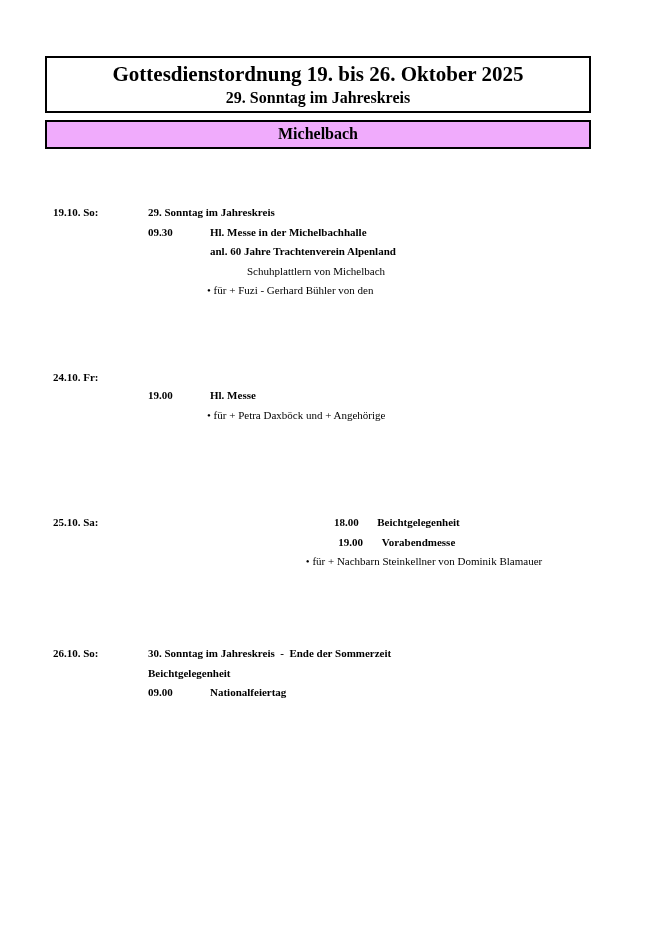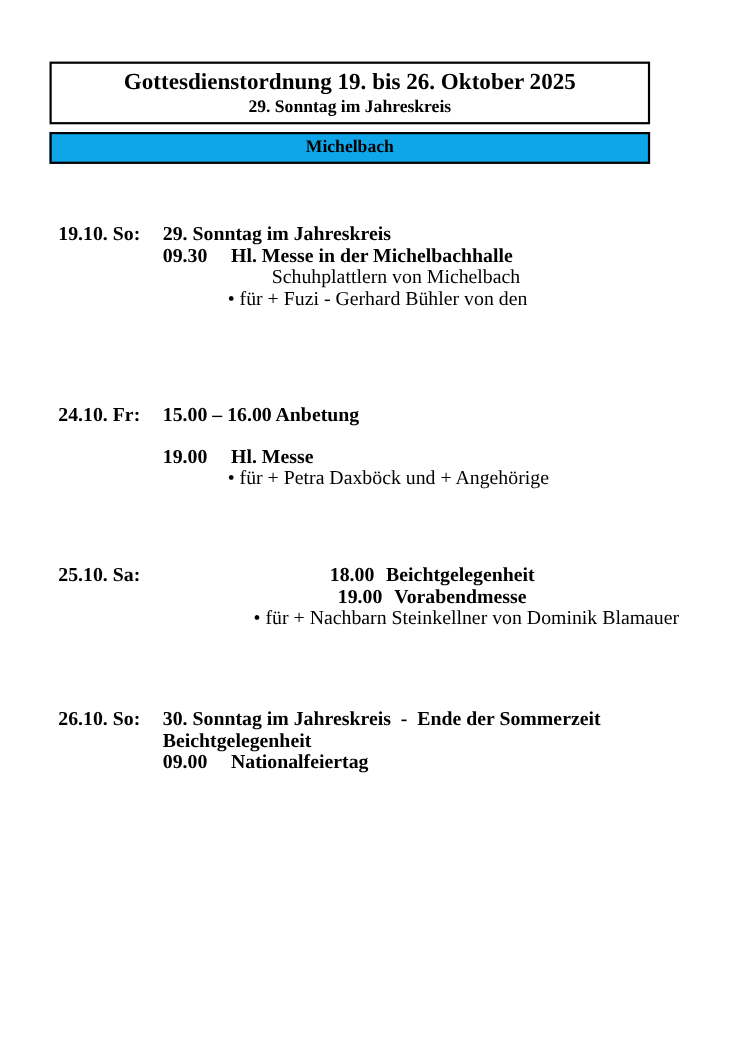--- a/index.html
+++ b/index.html
@@ -43,36 +43,36 @@
     white-space: pre;
   }
   .location-box {
     position: absolute;
     left: 45px;
     top: 120px;
     width: 546px;
     box-sizing: border-box;
     border: 2px solid #000;
     text-align: center;
-    background: #0ea5e9;
+    background: #f0abfc;
   }
   .location-title {
     font-size: 16px;
     line-height: 20px;
     font-weight: bold;
     padding: 2px 0 3px 0;
     white-space: pre;
   }
 
   
   .entry {
     position: absolute;
     left: 0;
     right: 15px;
-    font-size: 18px;
+    font-size: 11px;
     line-height: 19.5px;
     font-weight: bold;
   }
   .entry-1 { top: 203px; }
   .entry-2 { top: 368px; }
   .entry-3 { top: 513px; text-align: center; }
   .entry-4 { top: 644px; }
 
   .entry-date {
     position: absolute;
@@ -107,29 +107,29 @@
 
   <div class="location-box">
     <div class="location-title">Michelbach</div>
   </div>
 
   <div class="entry entry-1">
     <span class="entry-date">19.10. So:</span>
     <div class="entry-content">
       <div class="line">29. Sonntag im Jahreskreis</div>
       <div class="line"><span class="time">09.30</span><span>Hl. Messe in der Michelbachhalle</span></div>
+      <div class="line ind-desc">anl. 60 Jahre Trachtenverein Alpenland</div>
       <div class="line ind-cont">Schuhplattlern von Michelbach</div>
       <div class="line ind-bullet">• für + Fuzi - Gerhard Bühler von den</div>
     </div>
   </div>
 
   <div class="entry entry-2">
     <span class="entry-date">24.10. Fr:</span>
     <div class="entry-content">
-      <div class="line">15.00 – 16.00 Anbetung</div>
       <div class="line gap-above"><span class="time">19.00</span><span>Hl. Messe</span></div>
       <div class="line ind-bullet">• für + Petra Daxböck und + Angehörige</div>
     </div>
   </div>
 
   <div class="entry entry-3">
     <span class="entry-date">25.10. Sa:</span>
     <div class="entry-content">
       <div class="line"><span class="time">18.00</span><span>Beichtgelegenheit</span></div>
       <div class="line"><span class="time">19.00</span><span>Vorabendmesse</span></div>

